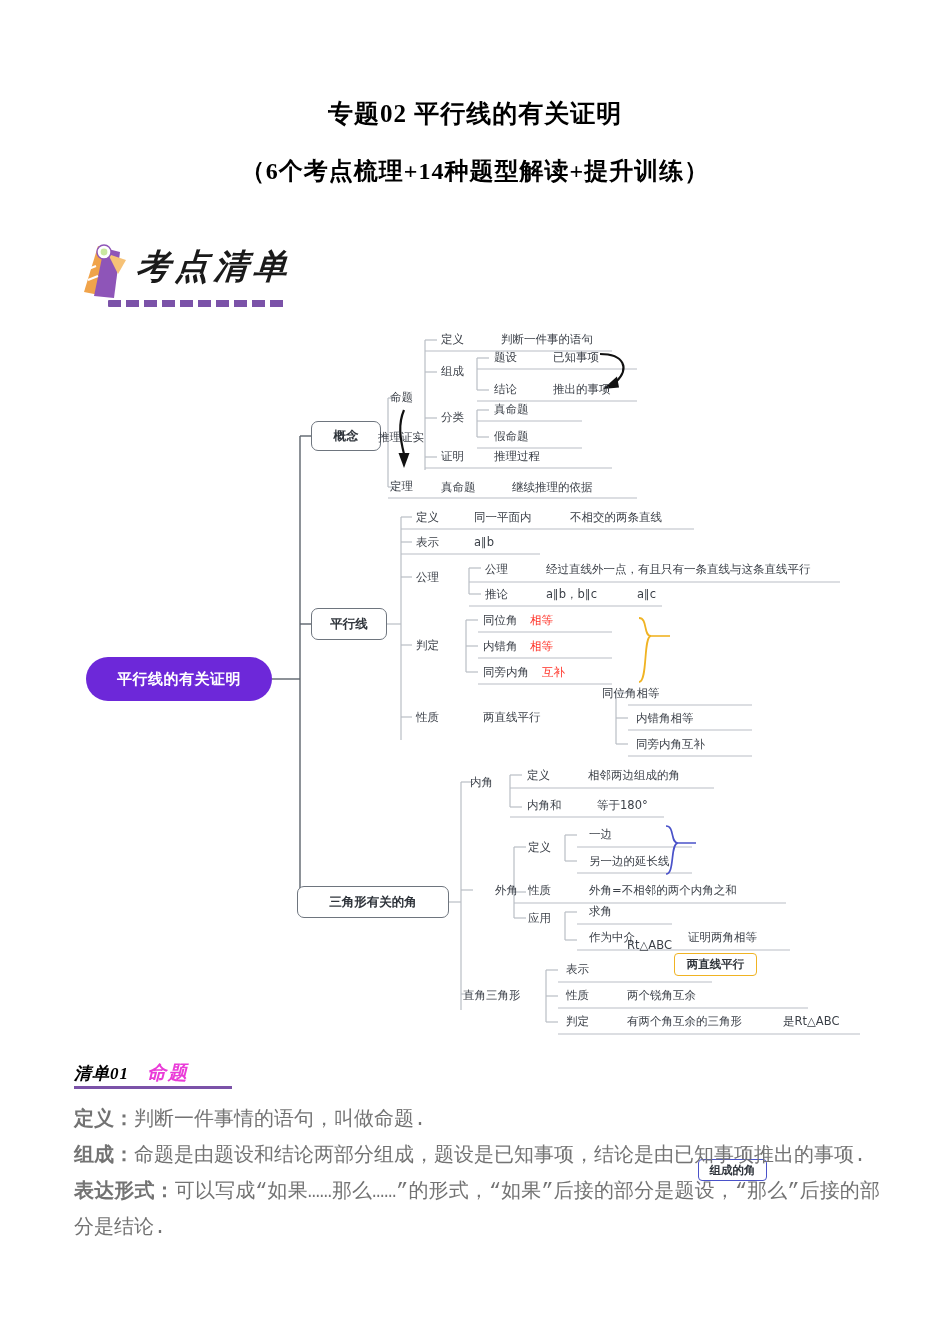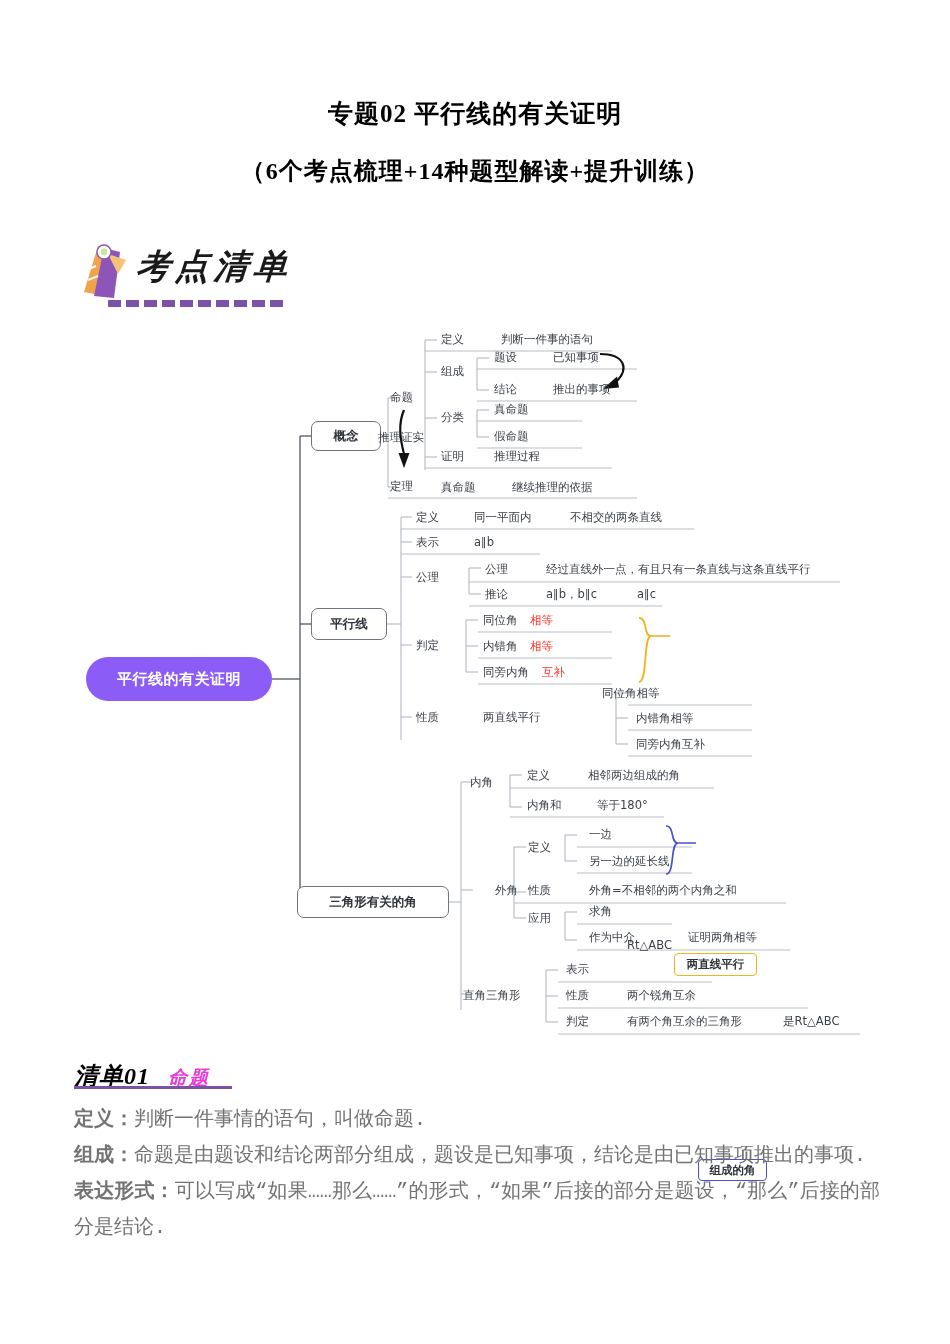--- a/index.html
+++ b/index.html
@@ -89,21 +89,21 @@
     line-height: 14px;
   }
 
   
   .root-node {
     position: absolute;
     left: 86px;
     top: 337px;
     width: 186px;
     height: 44px;
-    background: #8b5cf6;
+    background: #6d28d9;
     border-radius: 22px;
     color: #ffffff;
     font-family: "DejaVu Sans", "Liberation Sans", sans-serif;
     font-weight: bold;
     font-size: 15px;
     display: flex;
     align-items: center;
     justify-content: center;
     letter-spacing: 0.5px;
   }
@@ -156,21 +156,21 @@
   .sec-header {
     position: absolute;
     left: 74px;
     top: 1060px;
     height: 28px;
   }
   .sec-num {
     font-family: "Liberation Serif", serif;
     font-weight: bold;
     font-style: italic;
-    font-size: 24px;
+    font-size: 17px;
     color: #000;
     letter-spacing: 1px;
   }
   .sec-name {
     font-family: "Liberation Serif", serif;
     font-weight: bold;
     font-style: italic;
     font-size: 19px;
     color: #ea3bd8;
     margin-left: 18px;

